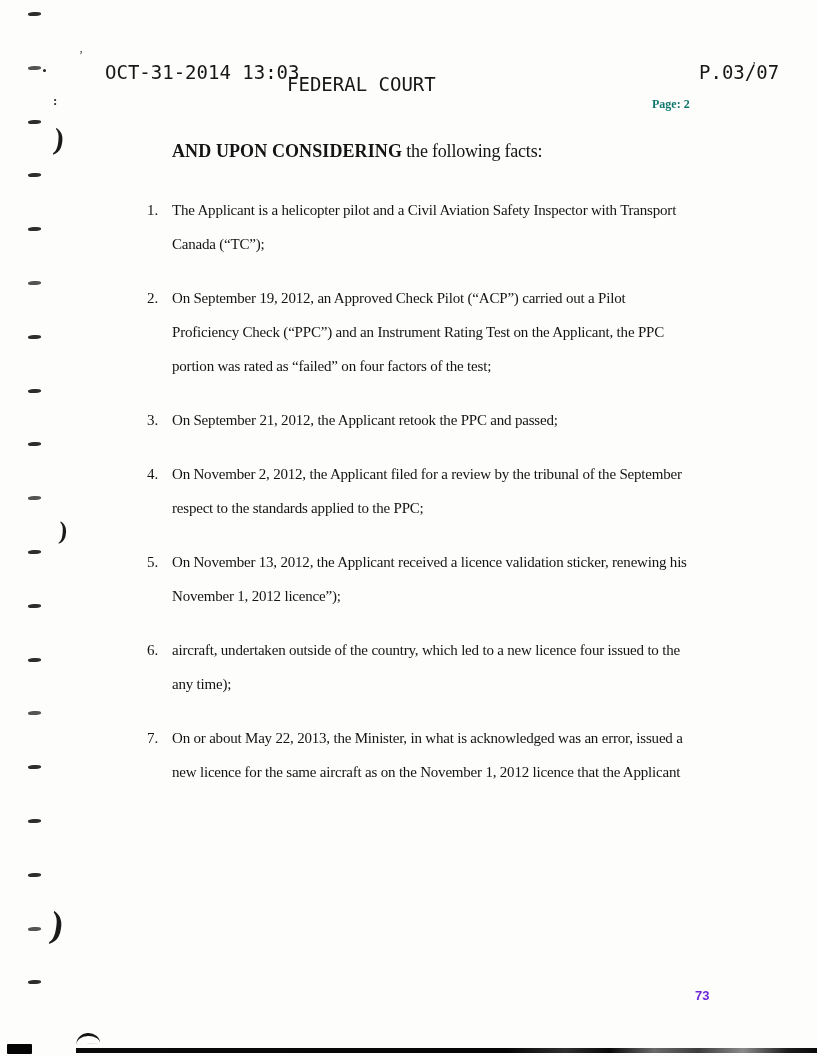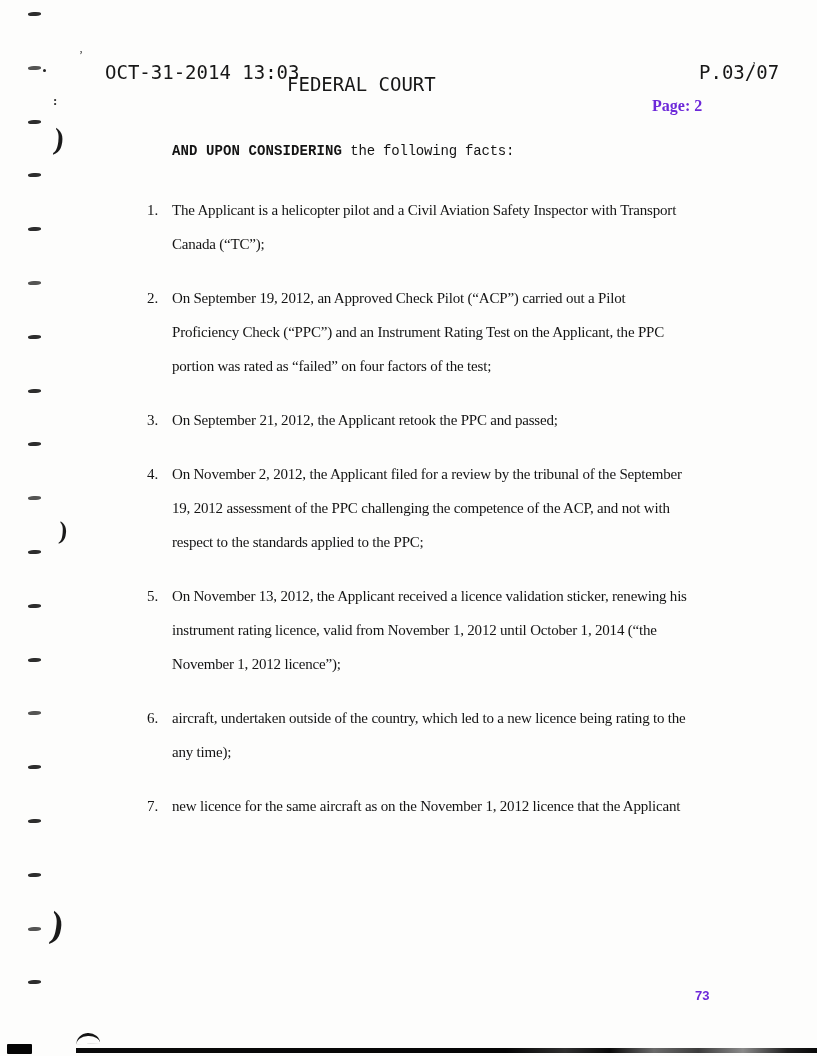--- a/index.html
+++ b/index.html
@@ -17,28 +17,27 @@
     position:absolute; top:61px; left:0; width:100%; height:16px;
     font-family:"DejaVu Sans Mono", monospace;
     font-size:19px; color:#171717;
   }
   .fax-ts   { position:absolute; left:105px; top:0; }
   .fax-src  { position:absolute; left:287px; top:12px; }
   .fax-pg   { position:absolute; left:699px; top:0; }
 
   .page-label {
     position:absolute; left:652px; top:97px;
-    font-size:16px; font-weight:bold; color:#6d28d9;
+    font-size:12px; font-weight:bold; color:#0f766e;
   }
 
   .heading {
     position:absolute; left:172px; top:134px;
-    font-size:14px; line-height:34px; letter-spacing:-0.2px;
+    font-size:18px; line-height:34px; letter-spacing:-0.2px;
     white-space:nowrap;
-    font-family:Liberation Mono, monospace;
   }
   .heading strong { font-weight:bold; letter-spacing:0.1px; }
 
   .facts { position:absolute; left:147px; top:193px; width:620px; }
   .fact { display:flex; margin-bottom:20px; }
   .fact-num {
     flex:0 0 25px; width:25px;
     font-size:15px; line-height:34px;
   }
   .fact-line {
@@ -125,42 +124,41 @@
       <div class="fact">
         <div class="fact-num">3.</div>
         <div>
           <div class="fact-line">On September 21, 2012, the Applicant retook the PPC and passed;</div>
         </div>
       </div>
       <div class="fact">
         <div class="fact-num">4.</div>
         <div>
           <div class="fact-line">On November 2, 2012, the Applicant filed for a review by the tribunal of the September</div>
-          <div class="fact-line">19, 2012 assessment of the PPC challenging the competence of the ACP, and not with</div>
           <div class="fact-line">respect to the standards applied to the PPC;</div>
         </div>
       </div>
       <div class="fact">
         <div class="fact-num">5.</div>
         <div>
           <div class="fact-line">On November 13, 2012, the Applicant received a licence validation sticker, renewing his</div>
-          <div class="fact-line">instrument rating licence, valid from November 1, 2012 until October 1, 2014 (“the</div>
           <div class="fact-line">November 1, 2012 licence”);</div>
         </div>
       </div>
       <div class="fact">
         <div class="fact-num">6.</div>
         <div>
-          <div class="fact-line">aircraft, undertaken outside of the country, which led to a new licence being rating to the</div>
+          <div class="fact-line">aircraft, undertaken outside of the country, which led to a new licence four issued to the</div>
           <div class="fact-line">any time);</div>
         </div>
       </div>
       <div class="fact">
         <div class="fact-num">7.</div>
         <div>
+          <div class="fact-line">On or about May 22, 2013, the Minister, in what is acknowledged was an error, issued a</div>
           <div class="fact-line">new licence for the same aircraft as on the November 1, 2012 licence that the Applicant</div>
         </div>
       </div>
     </div>
 
   <div class="footer-page">73</div>
 
   <div>
       <div class="binder-mark" style="top: 12px; opacity: 0.92;"></div>
       <div class="binder-mark" style="top: 66px; opacity: 0.75;"></div>

